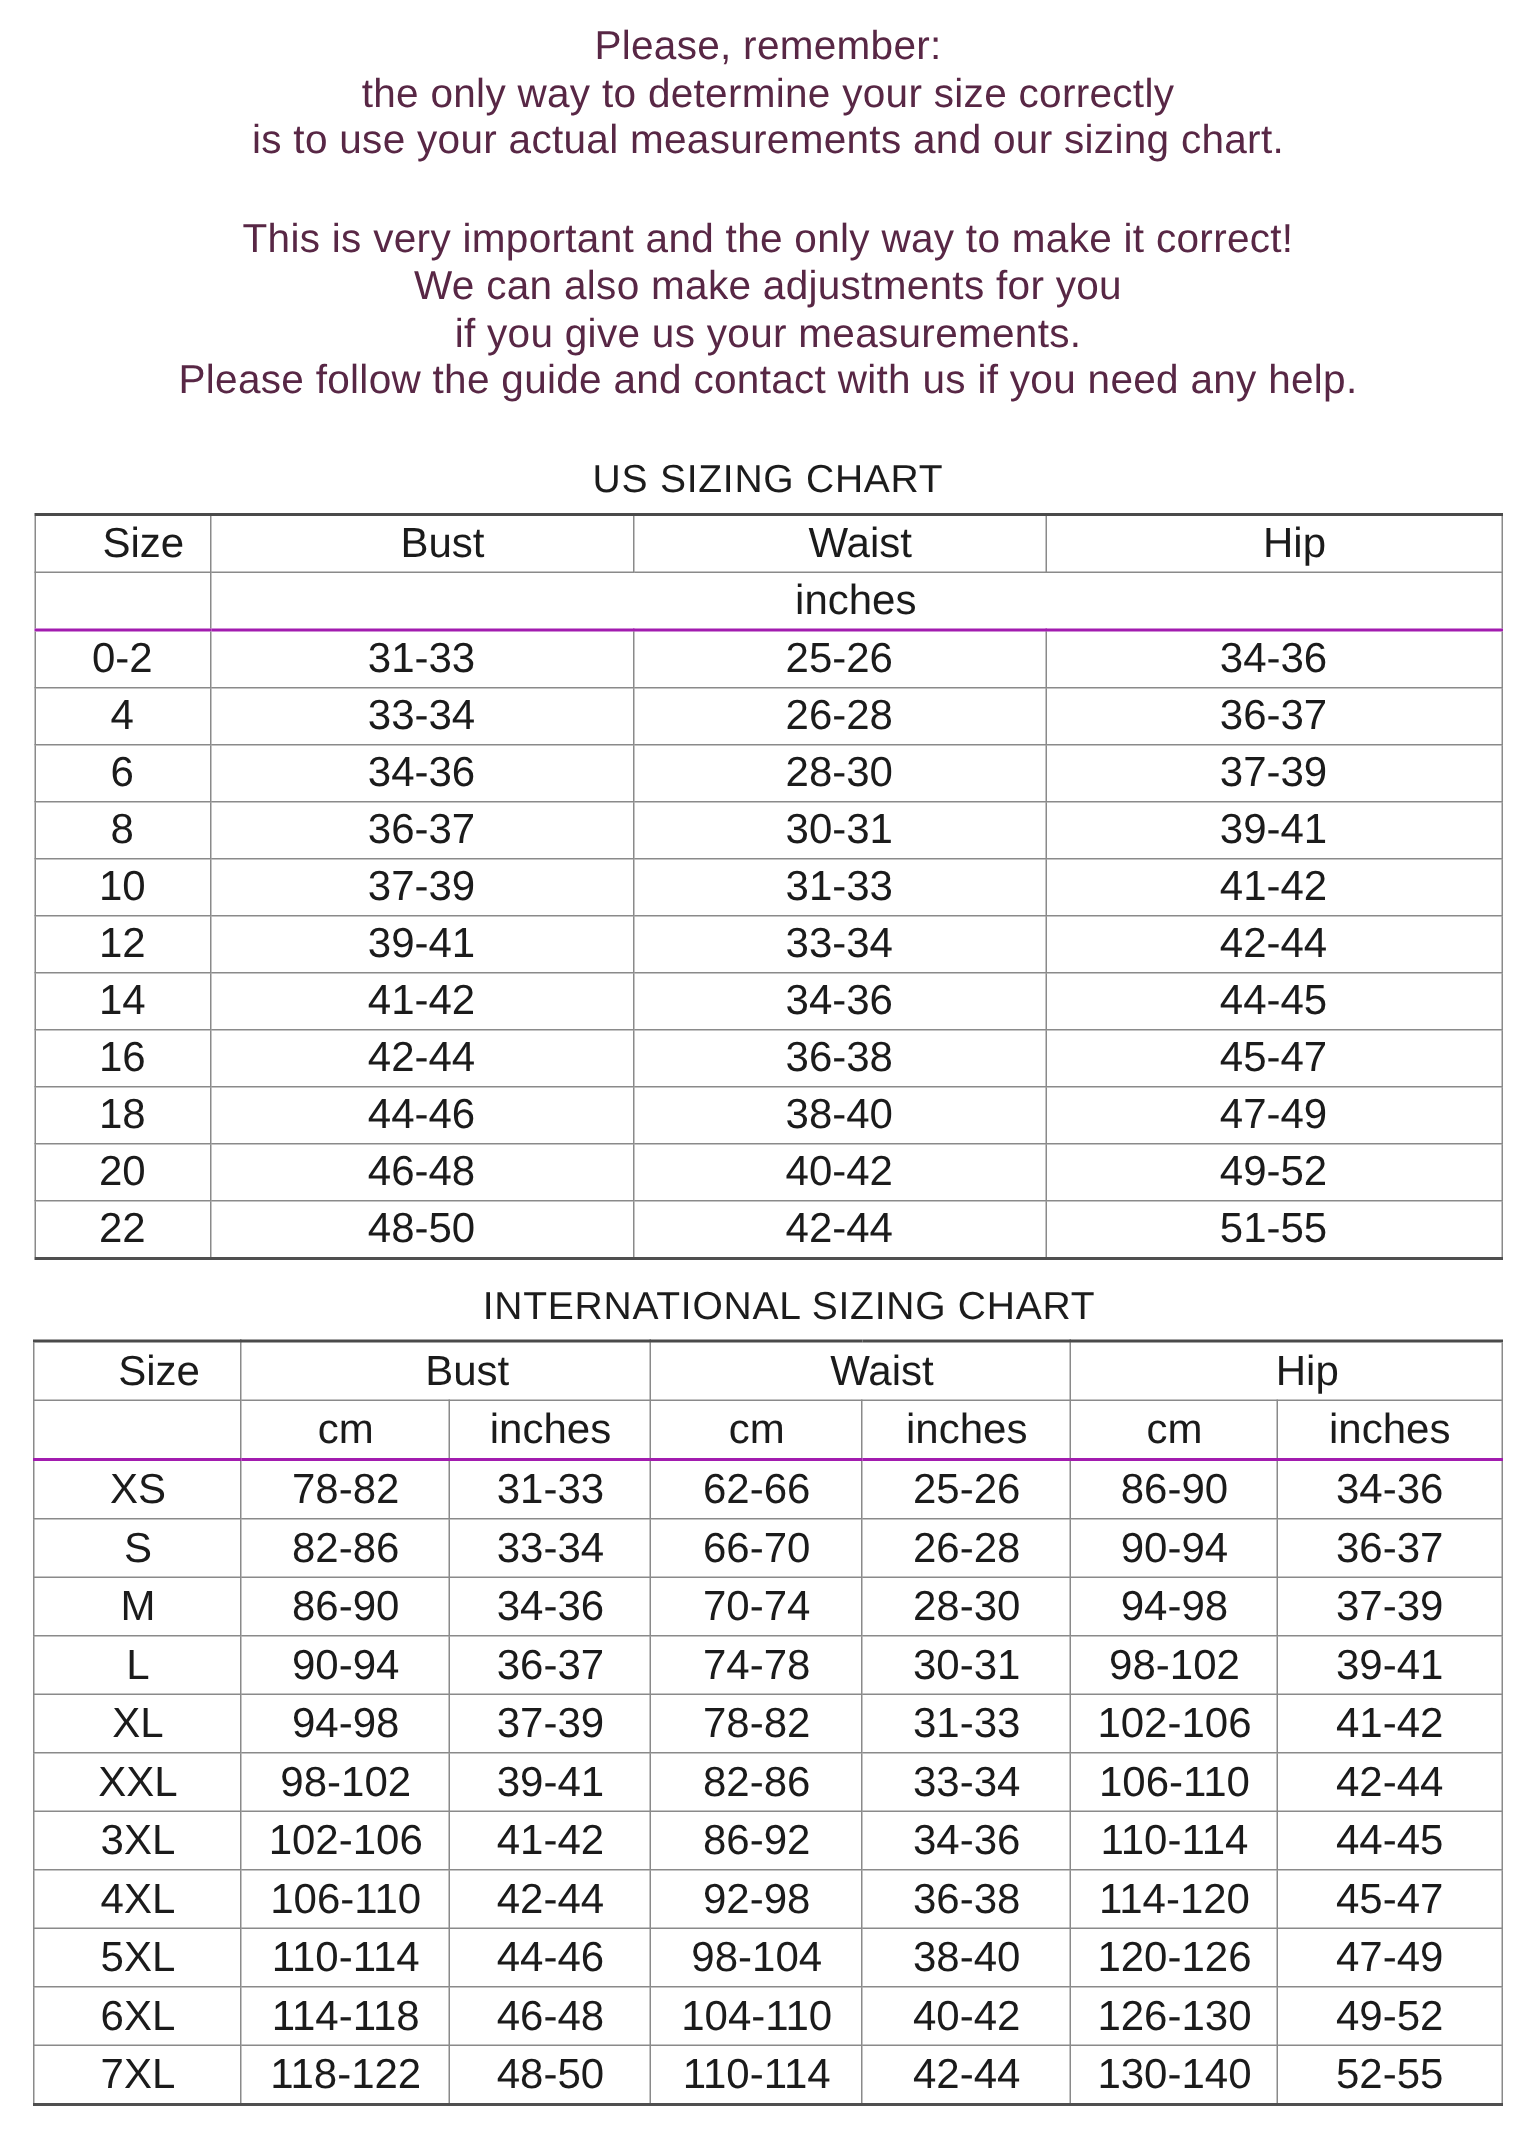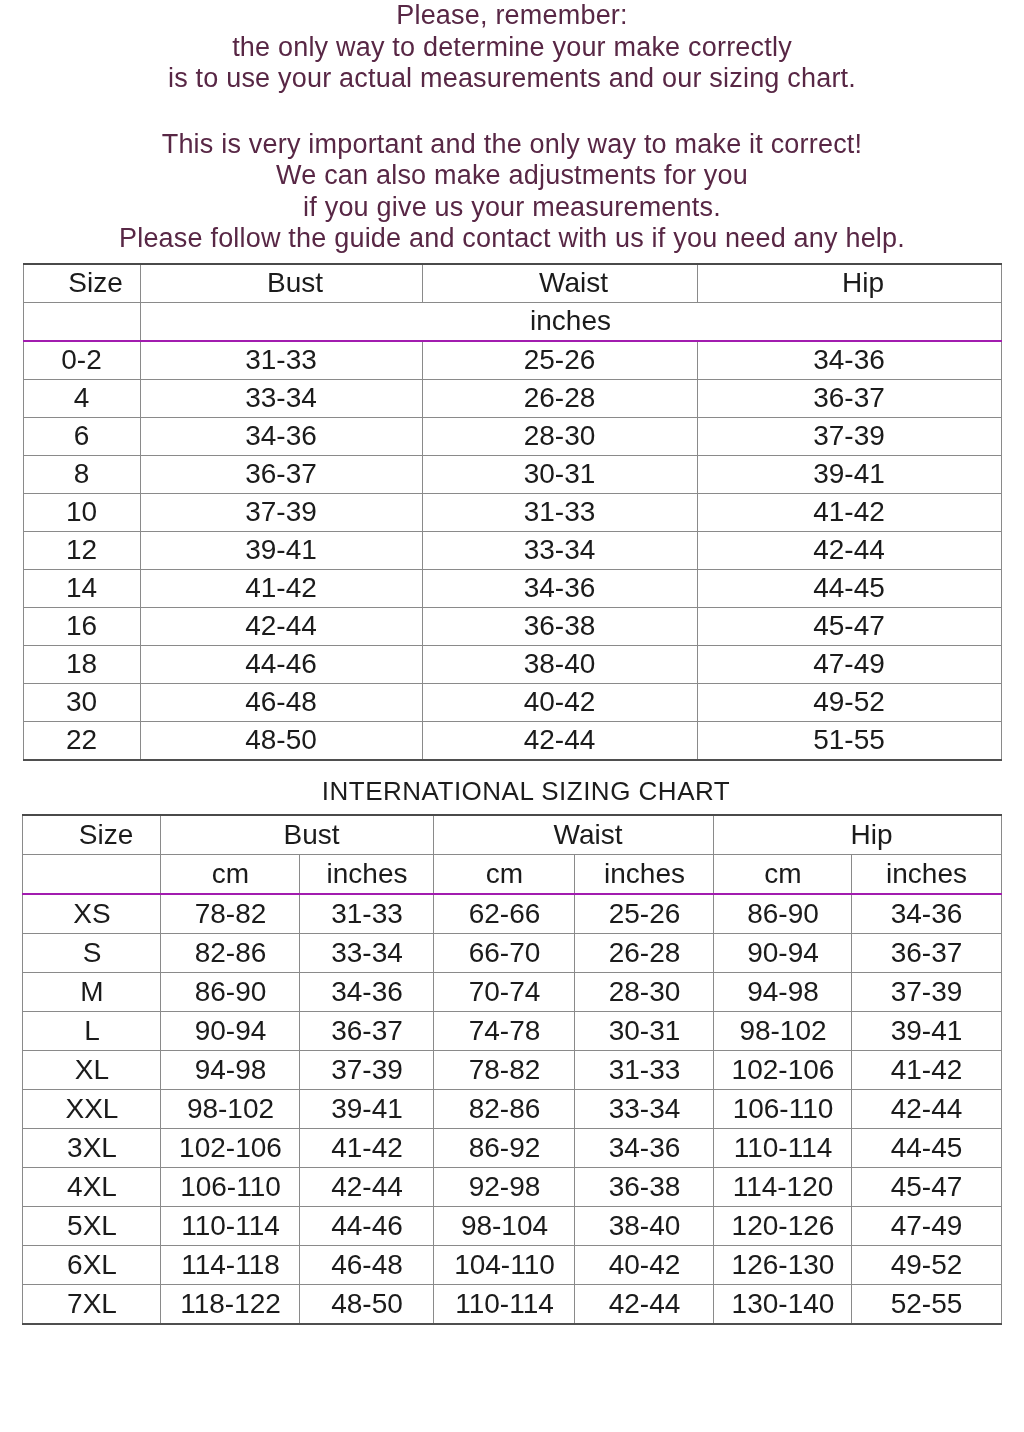--- a/index.html
+++ b/index.html
@@ -12,21 +12,21 @@
     width: 1024px;
     height: 1432px;
     margin: 0 auto;
     background: #ffffff;
     font-family: "Liberation Sans", sans-serif;
     color: #1b1b1b;
     overflow: hidden;
   }
   
   .intro {
-    padding-top: 0;
+    padding-top: 15px;
     text-align: center;
     color: #582745;
     font-size: 27px;
     font-weight: 400;
     letter-spacing: 0.2px;
   }
   .intro .para { margin: 0; }
   .intro .para + .para { margin-top: 34px; }
   .intro .line {
     display: block;
@@ -74,31 +74,32 @@
   tr.header-row td { border-top: none; padding-left: 28px; }
 </style>
 </head>
 <body>
 
 <div class="page">
 
   <div class="intro" style="color: rgb(88, 39, 69);">
     <p class="para">
       <span class="line">Please, remember:</span>
-      <span class="line">the only way to determine your make correctly</span>
+      <span class="line">the only way to determine your size correctly</span>
       <span class="line">is to use your actual measurements and our sizing chart.</span>
     </p>
     <p class="para">
       <span class="line">This is very important and the only way to make it correct!</span>
       <span class="line">We can also make adjustments for you</span>
       <span class="line">if you give us your measurements.</span>
       <span class="line">Please follow the guide and contact with us if you need any help.</span>
     </p>
   </div>
 
+  <h2 class="chart-title us">US SIZING CHART</h2>
 
   <table class="size-table us">
     <colgroup>
       <col style="width:117px">
       <col style="width:282px">
       <col style="width:275px">
       <col style="width:304px">
     </colgroup>
     <thead>
       <tr class="header-row">
@@ -161,21 +162,21 @@
           <td>36-38</td>
           <td>45-47</td>
         </tr>
         <tr>
           <td>18</td>
           <td>44-46</td>
           <td>38-40</td>
           <td>47-49</td>
         </tr>
         <tr>
-          <td>30</td>
+          <td>20</td>
           <td>46-48</td>
           <td>40-42</td>
           <td>49-52</td>
         </tr>
         <tr>
           <td>22</td>
           <td>48-50</td>
           <td>42-44</td>
           <td>51-55</td>
         </tr>

